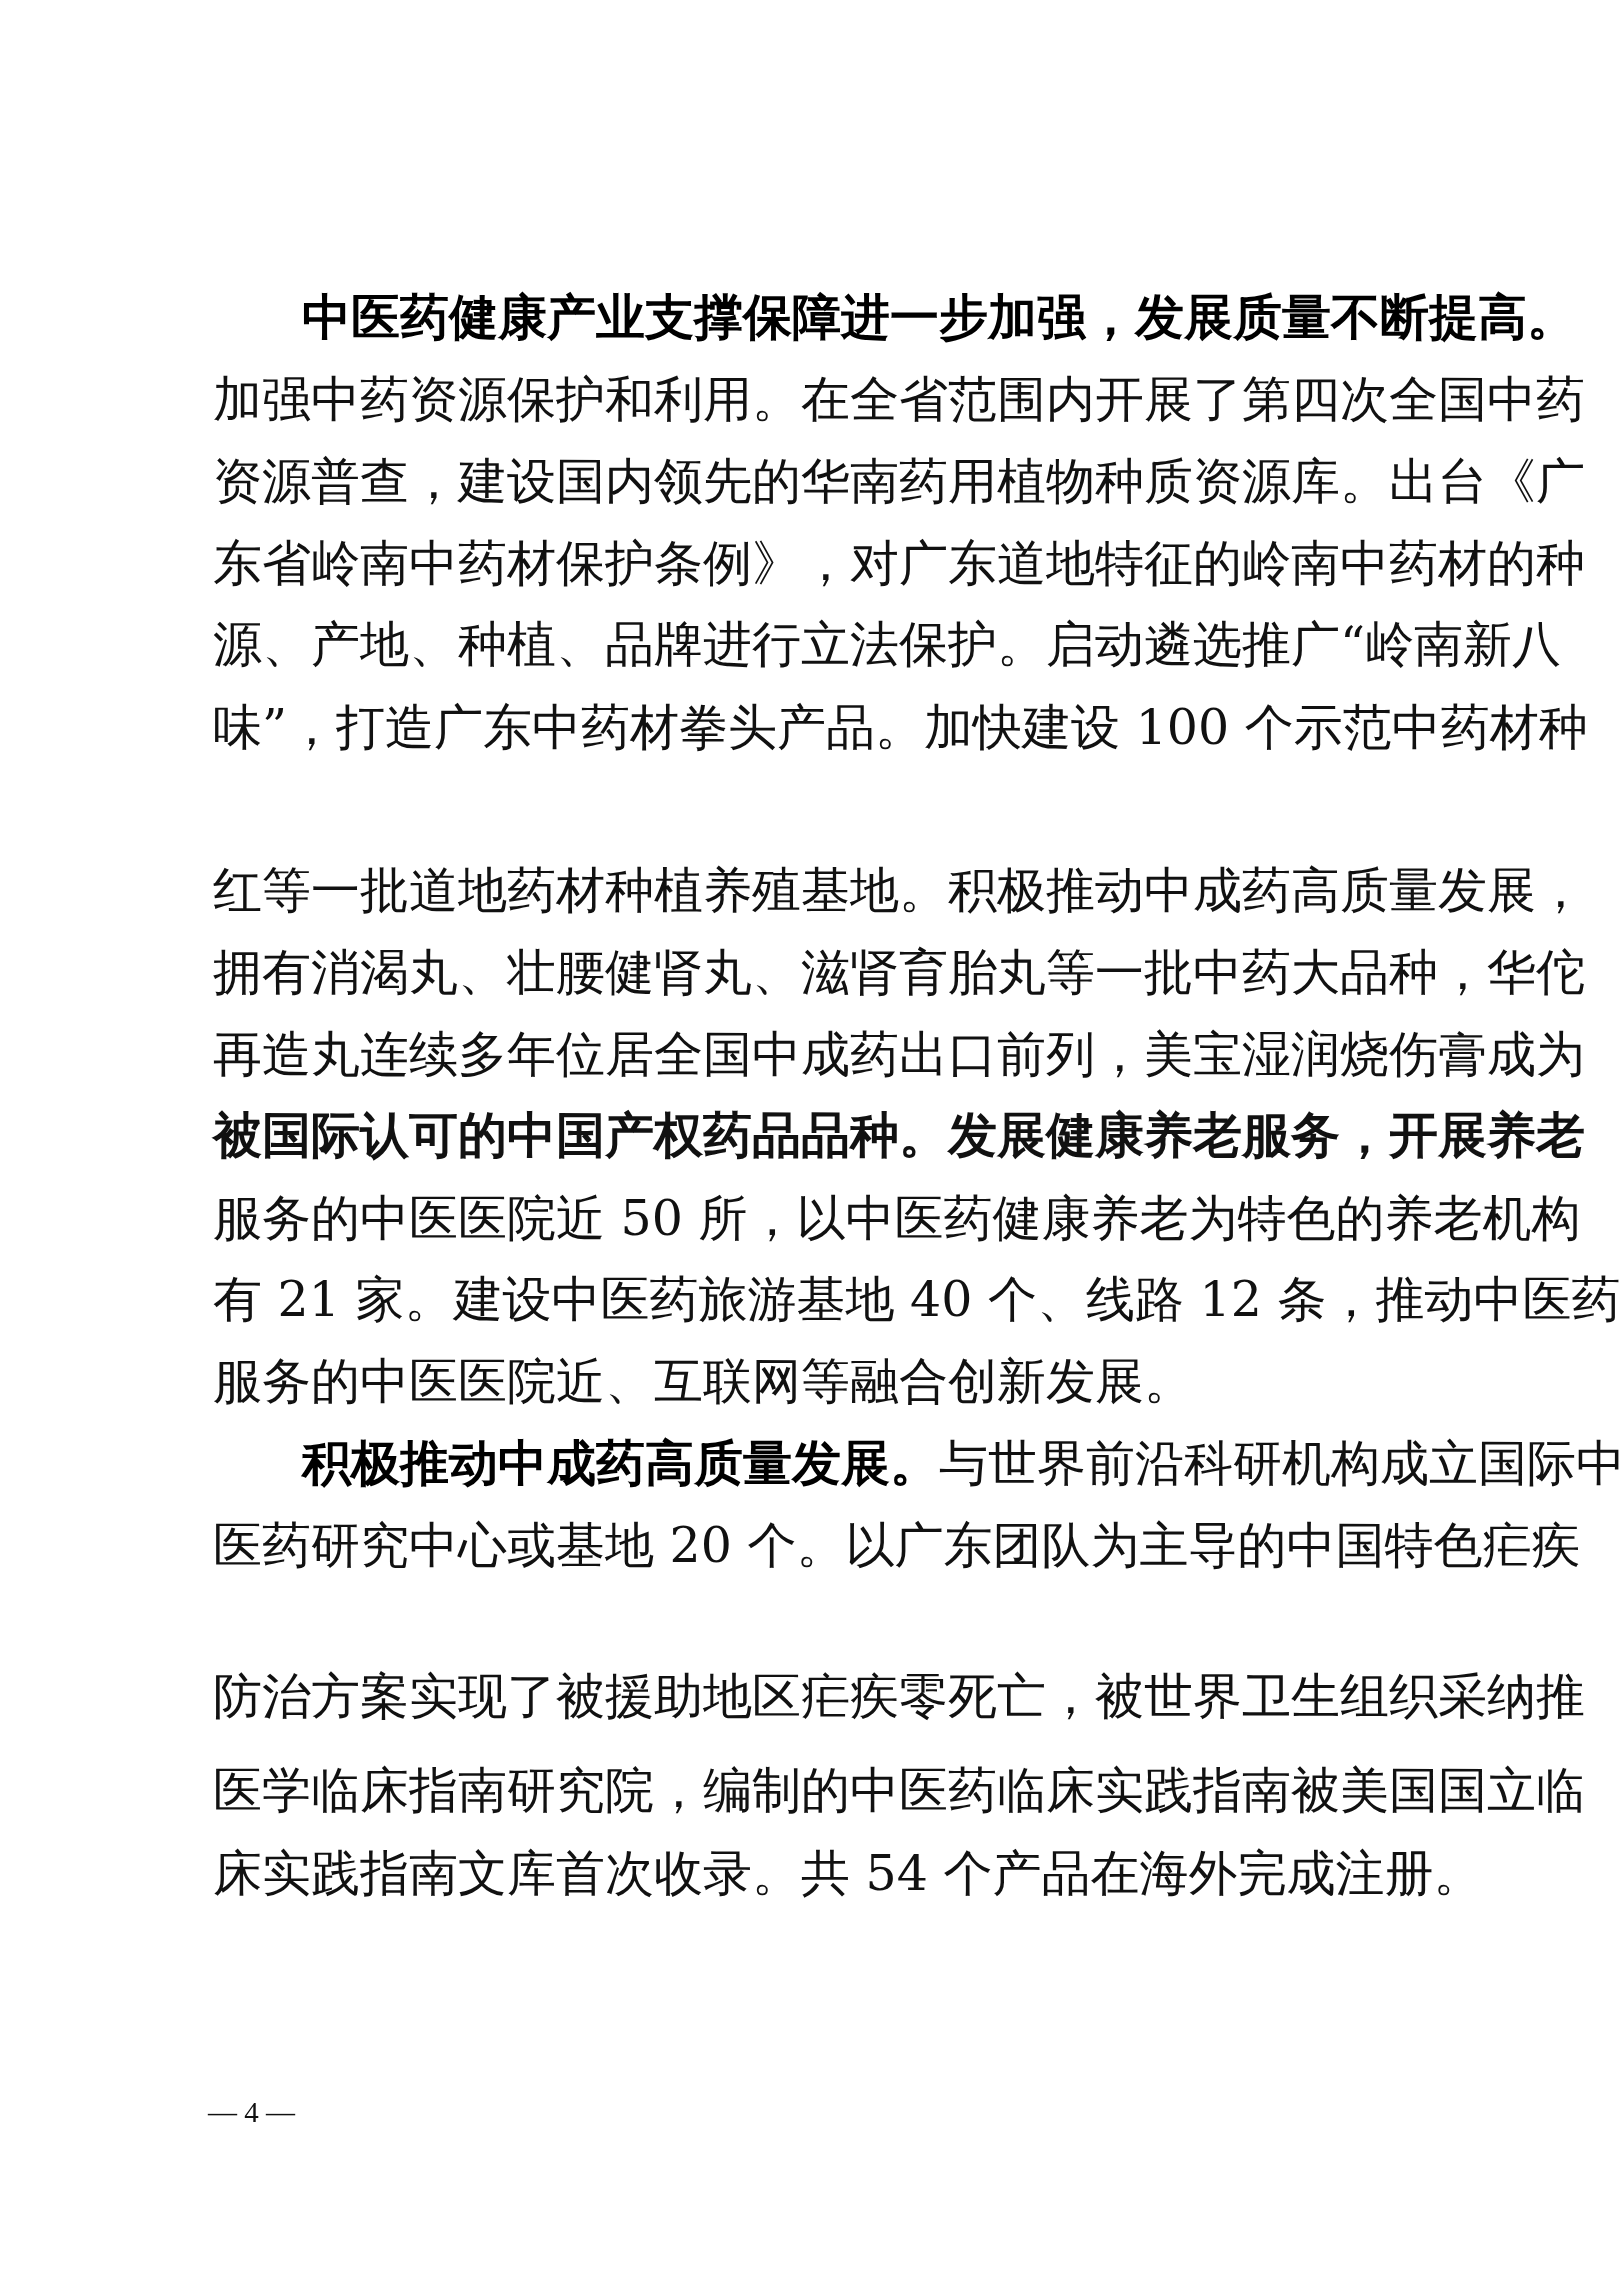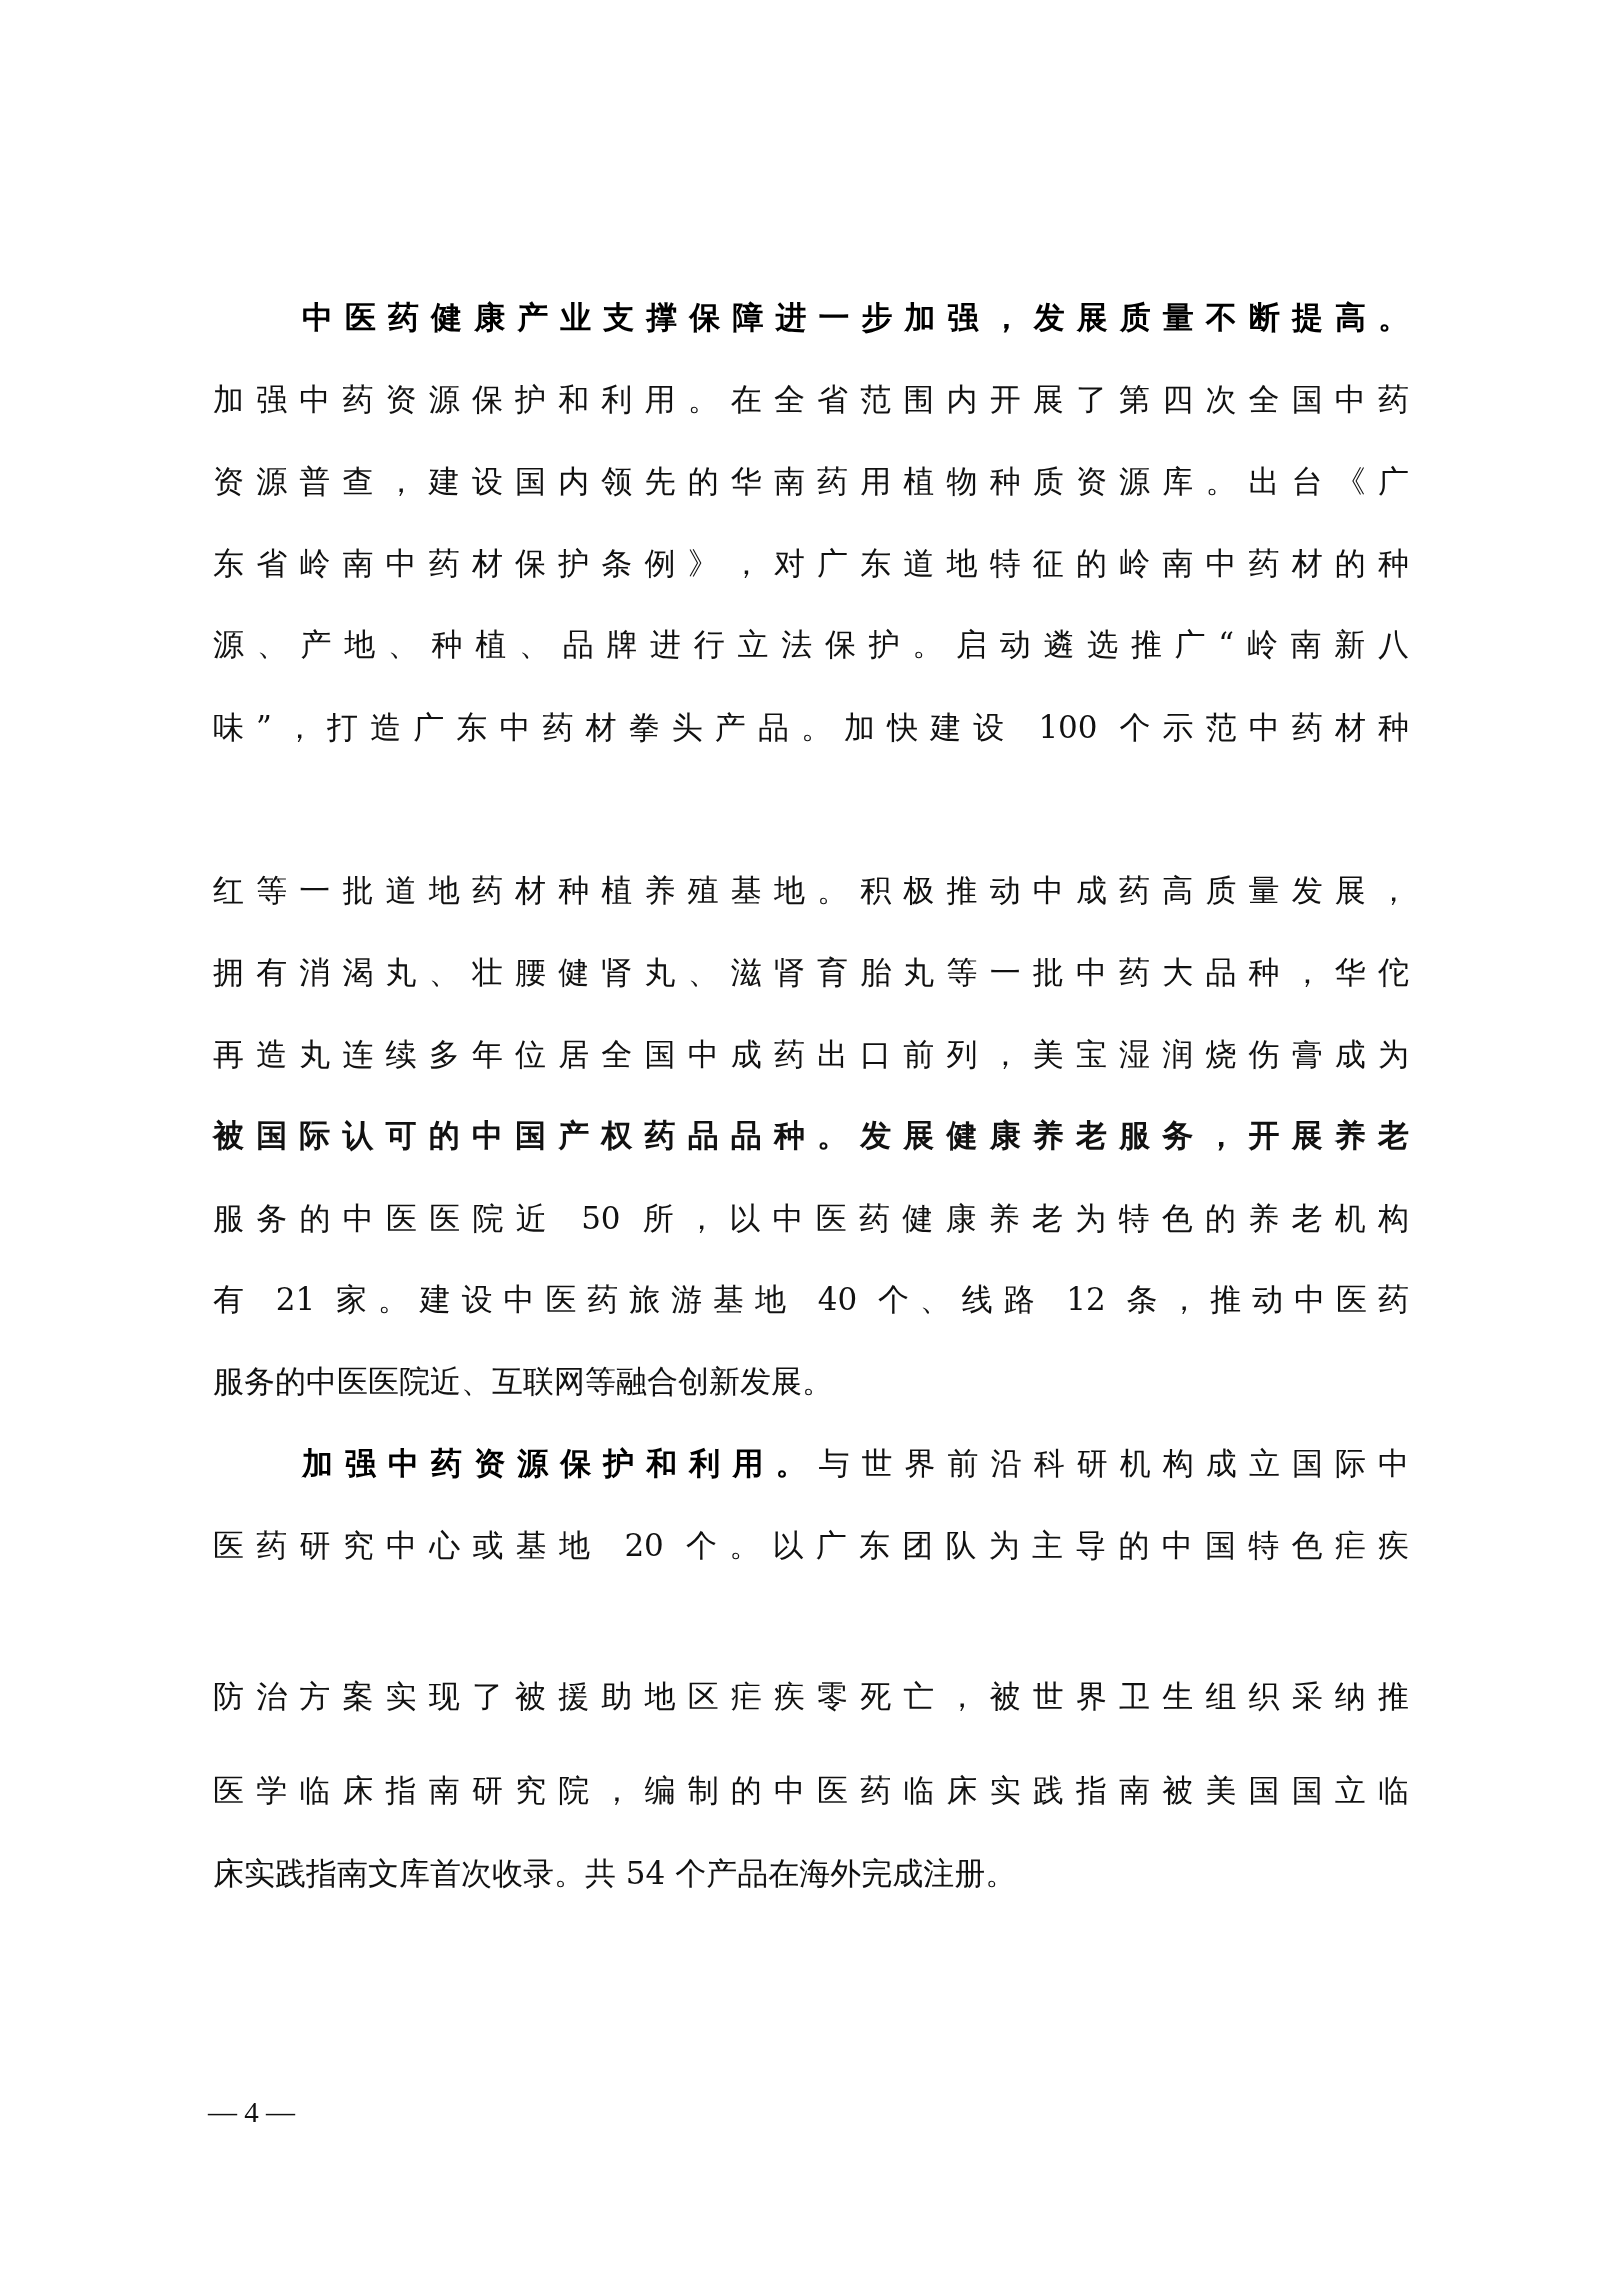--- a/index.html
+++ b/index.html
@@ -4,21 +4,21 @@
 <style>
   html, body { margin: 0; padding: 0; background: #ffffff; }
   body { width: 1621px; height: 2293px; position: relative; overflow: hidden; }
   .page { position: absolute; left: 0; top: 0; width: 1621px; height: 2293px; background: #ffffff; }
   .line {
     position: absolute;
     left: 213px;
     width: 1196px;
     height: 45px;
     font-family: "DejaVu Serif", "Liberation Serif", serif;
-    font-size: 31px;
+    font-size: 49px;
     line-height: 45px;
     color: #111111;
     white-space: nowrap;
     text-align: justify;
     text-align-last: justify;
   }
   .line.indent { left: 302px; width: 1107px; }
   .line.last { text-align-last: left; }
   .bold { font-weight: bold; color: #000000; }
   .pagenum {
@@ -44,21 +44,21 @@
   <div class="line" style="top:622px;">源、产地、种植、品牌进行立法保护。启动遴选推广“岭南新八</div>
   <div class="line" style="top:705px;">味”，打造广东中药材拳头产品。加快建设 100 个示范中药材种</div>
   <div class="line" style="top:868px;">红等一批道地药材种植养殖基地。积极推动中成药高质量发展，</div>
   <div class="line" style="top:950px;">拥有消渴丸、壮腰健肾丸、滋肾育胎丸等一批中药大品种，华佗</div>
   <div class="line" style="top:1032px;">再造丸连续多年位居全国中成药出口前列，美宝湿润烧伤膏成为</div>
   <div class="line" style="top:1113px;font-weight:bold;">被国际认可的中国产权药品品种。发展健康养老服务，开展养老</div>
   <div class="line" style="top:1196px;">服务的中医医院近 50 所，以中医药健康养老为特色的养老机构</div>
   <div class="line" style="top:1277px;">有 21 家。建设中医药旅游基地 40 个、线路 12 条，推动中医药</div>
   <div class="line last" style="top:1359px;">服务的中医医院近、互联网等融合创新发展。</div>
 
-  <div class="line indent" style="top:1441px;"><span class="bold">加强中药资源保护和利用。</span><span>与世界前沿科研机构成立国际中</span></div>
+  <div class="line indent" style="top:1441px;"><span class="bold">积极推动中成药高质量发展。</span><span>与世界前沿科研机构成立国际中</span></div>
   <div class="line" style="top:1523px;">医药研究中心或基地 20 个。以广东团队为主导的中国特色疟疾</div>
   <div class="line" style="top:1674px;">防治方案实现了被援助地区疟疾零死亡，被世界卫生组织采纳推</div>
   <div class="line" style="top:1768px;">医学临床指南研究院，编制的中医药临床实践指南被美国国立临</div>
   <div class="line last" style="top:1851px;">床实践指南文库首次收录。共 54 个产品在海外完成注册。</div>
 
   <div class="pagenum">— 4 —</div>
 </div>
 
 
 </body></html>

